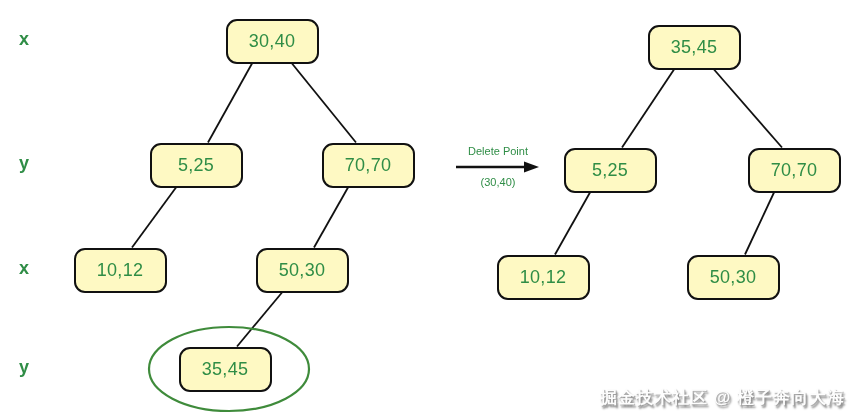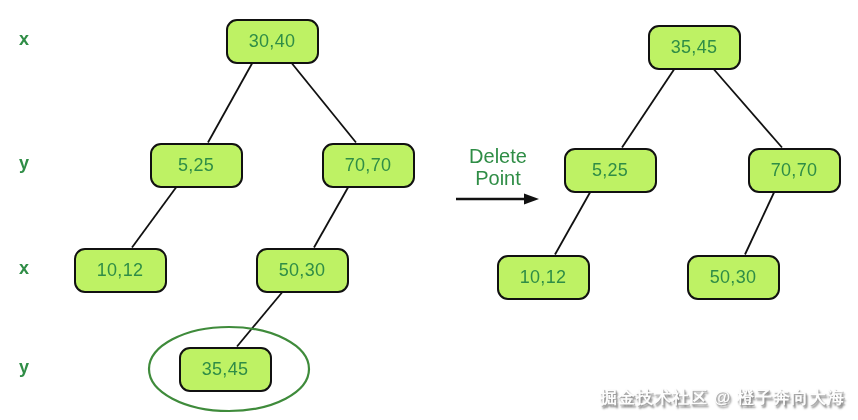--- a/index.html
+++ b/index.html
@@ -1,31 +1,31 @@
 <!DOCTYPE html>
 <html><head>
 <meta charset="utf-8">
 <style>
   html,body{margin:0;padding:0;background:#ffffff;}
   body{width:858px;height:420px;overflow:hidden;font-family:"Liberation Sans",sans-serif;}
   .canvas{position:relative;width:858px;height:420px;background:#ffffff;}
   svg.layer{position:absolute;left:0;top:0;width:858px;height:420px;}
   .node{
     position:absolute;width:93px;height:45px;box-sizing:border-box;
-    border:2.5px solid #111111;border-radius:11px;background:#bef264;
+    border:2.5px solid #111111;border-radius:11px;background:#fef9c3;
     display:flex;align-items:center;justify-content:center;
     font-size:18px;font-weight:500;color:#2f8d46;letter-spacing:.3px;
   }
   .axis-label{
     position:absolute;left:19px;transform:translateY(-55%);
     font-size:18px;font-weight:600;color:#2f8d46;
   }
   .op{
     position:absolute;left:446px;top:145px;width:104px;text-align:center;
-    color:#2f8d46;font-size:20px;font-weight:500;line-height:1.1;
+    color:#2f8d46;font-size:11px;font-weight:500;line-height:1.1;
   }
   .op .arrow-svg{display:block;margin:3px auto 2px auto;}
   .watermark{
     position:absolute;right:13px;bottom:11px;
     font-size:17px;font-weight:bold;color:#fdfdfd;letter-spacing:1px;
     text-shadow:2px 3px 2px #8f8f8f, 1px 1px 1px #a8a8a8;
     white-space:nowrap;
   }
 </style>
 </head>
@@ -67,16 +67,17 @@
       <div class="node" style="left: 496.5px; top: 254.5px;">10,12</div>
       <div class="node" style="left: 686.5px; top: 254.5px;">50,30</div>
     </div>
 
   <div class="op">
     <div>Delete Point</div>
     <svg class="arrow-svg" width="88" height="14">
       <line x1="2" y1="7" x2="72" y2="7" stroke="#111111" stroke-width="2.4"></line>
       <polygon points="70,1.5 85,7 70,12.5" fill="#111111"></polygon>
     </svg>
+    <div>(30,40)</div>
   </div>
 
   <div class="watermark">掘金技术社区 @ 橙子奔向大海</div>
 </div>
 
 </body></html>

